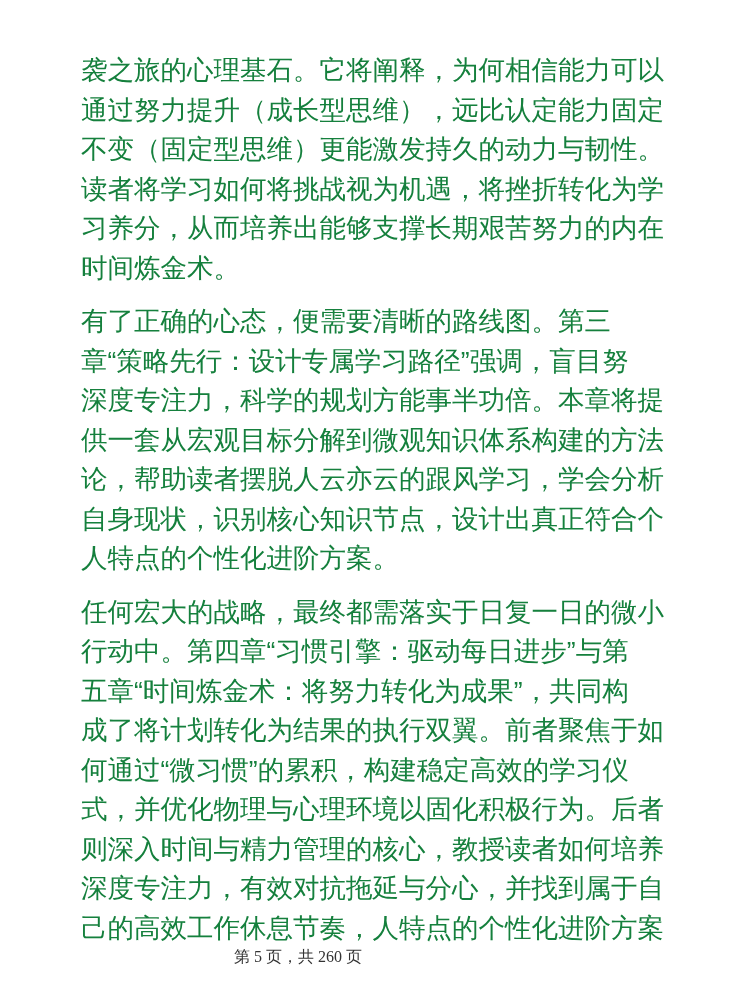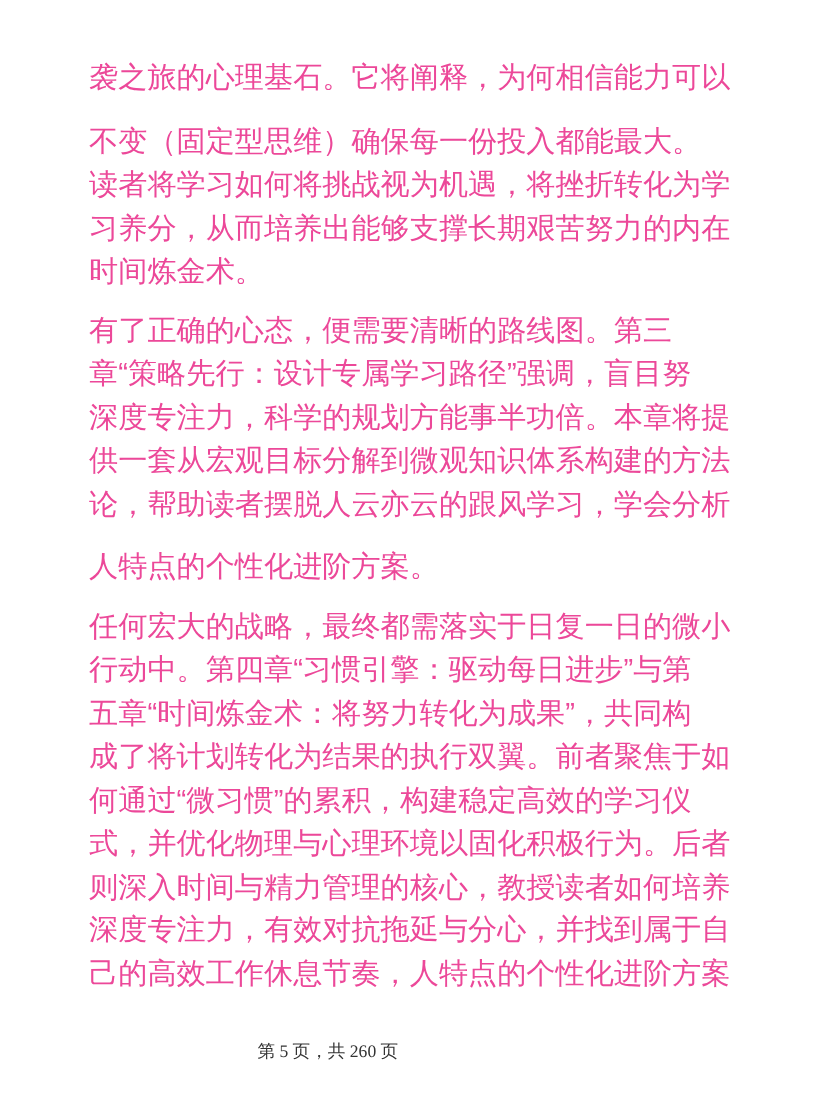--- a/index.html
+++ b/index.html
@@ -20,21 +20,21 @@
     top: 51px;
     width: 600px;
   }
   .para {
     margin: 0 0 14px 0;
     padding: 0;
   }
   .line {
     font-size: 26.5px;
     line-height: 39.5px;
-    color: #ec4899;
+    color: #15803d;
     white-space: nowrap;
     font-weight: 400;
   }
   .page-footer {
     position: absolute;
     top: 947px;
     left: 0;
     width: 596px;
     text-align: center;
     font-family: "Liberation Serif", "DejaVu Serif", serif;
@@ -43,34 +43,34 @@
     color: #333333;
   }
 </style>
 </head>
 <body>
 
 <div class="doc-content">
 
   <p class="para">
     <span class="line">袭之旅的心理基石。它将阐释，为何相信能力可以</span><br>
-    <br>
-    <span class="line">不变（固定型思维）确保每一份投入都能最大。</span><br>
+    <span class="line">通过努力提升（成长型思维），远比认定能力固定</span><br>
+    <span class="line">不变（固定型思维）更能激发持久的动力与韧性。</span><br>
     <span class="line">读者将学习如何将挑战视为机遇，将挫折转化为学</span><br>
     <span class="line">习养分，从而培养出能够支撑长期艰苦努力的内在</span><br>
     <span class="line">时间炼金术。</span>
   </p>
 
   <p class="para">
     <span class="line">有了正确的心态，便需要清晰的路线图。第三</span><br>
     <span class="line">章“策略先行：设计专属学习路径”强调，盲目努</span><br>
     <span class="line">深度专注力，科学的规划方能事半功倍。本章将提</span><br>
     <span class="line">供一套从宏观目标分解到微观知识体系构建的方法</span><br>
     <span class="line">论，帮助读者摆脱人云亦云的跟风学习，学会分析</span><br>
-    <br>
+    <span class="line">自身现状，识别核心知识节点，设计出真正符合个</span><br>
     <span class="line">人特点的个性化进阶方案。</span>
   </p>
 
   <p class="para">
     <span class="line">任何宏大的战略，最终都需落实于日复一日的微小</span><br>
     <span class="line">行动中。第四章“习惯引擎：驱动每日进步”与第</span><br>
     <span class="line">五章“时间炼金术：将努力转化为成果”，共同构</span><br>
     <span class="line">成了将计划转化为结果的执行双翼。前者聚焦于如</span><br>
     <span class="line">何通过“微习惯”的累积，构建稳定高效的学习仪</span><br>
     <span class="line">式，并优化物理与心理环境以固化积极行为。后者</span><br>

